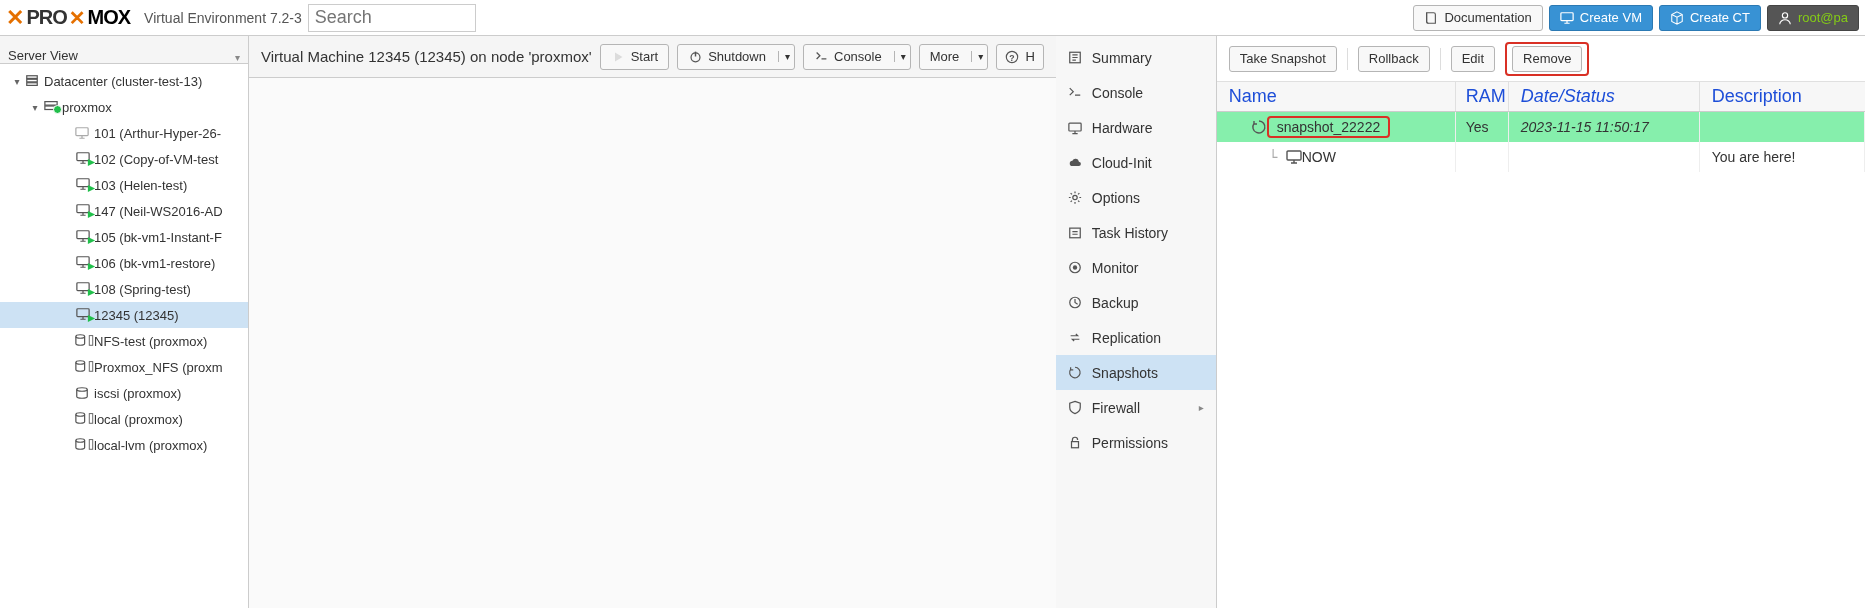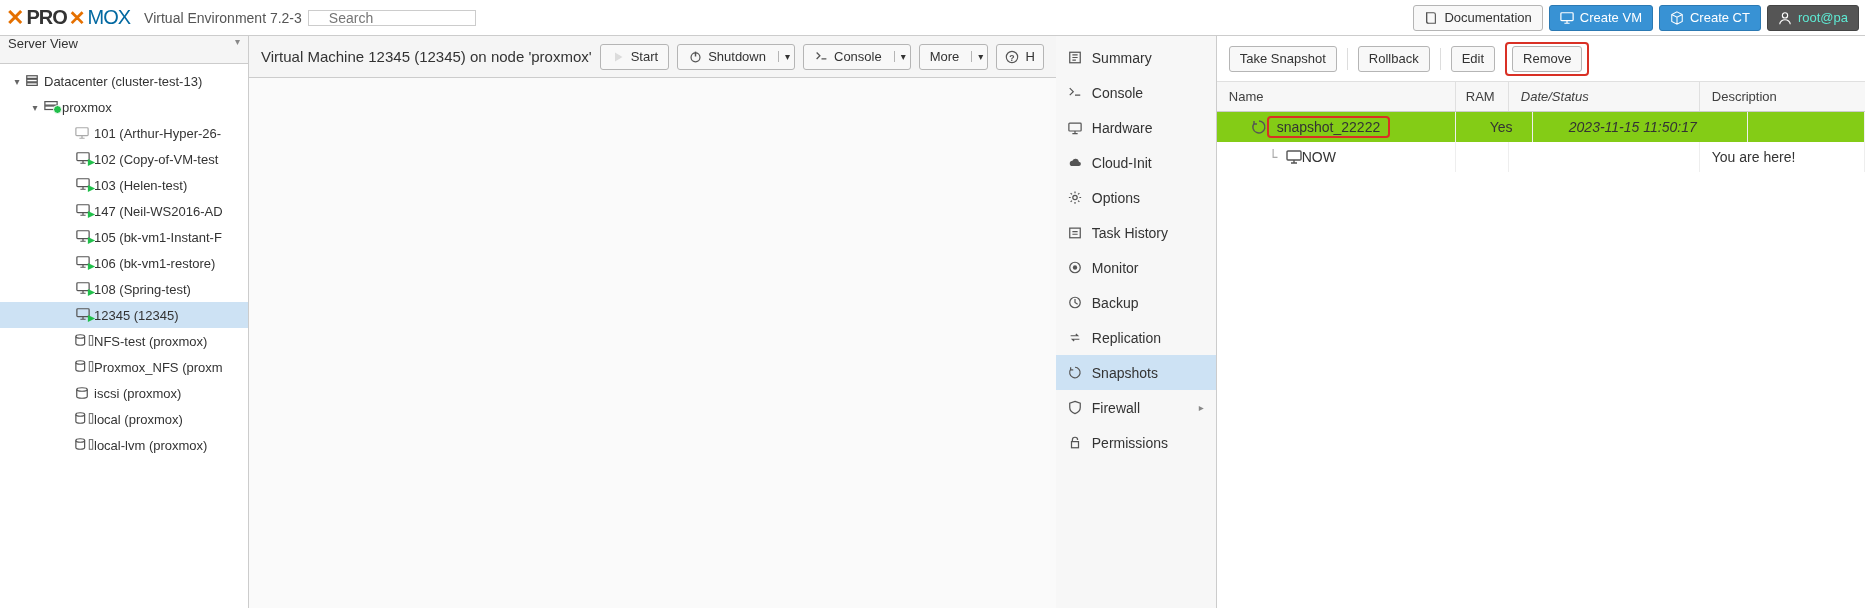--- a/index.html
+++ b/index.html
@@ -3,35 +3,35 @@
 <meta charset="utf-8">
 <style>
   * { box-sizing: border-box; margin: 0; padding: 0; font-family: "Helvetica Neue", Arial, sans-serif; }
   body { background: #f5f5f5; font-size: 13px; color: #333; overflow: hidden; }
 
   
   .top-header { height: 36px; background: #fff; border-bottom: 1px solid #ccc; display: flex; align-items: center; padding: 0 6px; }
   .logo { display: flex; align-items: center; gap: 2px; padding-right: 8px; }
   .logo .x { font-weight: 900; font-size: 22px; color: #e57000; font-family: Arial; }
   .logo .prox { font-weight: 900; font-size: 20px; letter-spacing: -1px; }
-  .logo .mox { color: #0369a1; font-weight: 400; font-size: 20px; letter-spacing: -1px; }
+  .logo .mox { color: #000000; font-weight: 700; font-size: 20px; letter-spacing: -1px; }
   .env-label { color: #555; font-size: 14px; padding: 0 6px; }
-  .search-box { width: 168px; height: 16px; border: 1px solid #ccc; padding: 0 20px; background: #fff; font-size: 14px; }
+  .search-box { width: 168px; height: 28px; border: 1px solid #ccc; padding: 0 6px; background: #fff; font-size: 18px; }
   .top-right { margin-left: auto; display: flex; gap: 6px; align-items: center; }
   .btn { height: 26px; display: inline-flex; align-items: center; padding: 0 10px; border: 1px solid #b5b5b5; background: #f8f8f8; border-radius: 3px; cursor: pointer; gap: 6px; font-size: 13px; }
   .btn.blue { background: #3892d4; border-color: #2b79b3; color: #fff; }
-  .btn.dark { background: #555; border-color: #444; color: #5eead4; }
+  .btn.dark { background: #555; border-color: #444; color: #84cc16; }
   .icon { width: 14px; height: 14px; display: inline-flex; align-items: center; justify-content: center; }
 
   
   .main { display: flex; height: calc(100vh - 36px); }
 
   
   .sidebar { width: 249px; min-width: 249px; background: #fff; border-right: 1px solid #ccc; display: flex; flex-direction: column; }
-  .view-select { height: 28px; border-bottom: 1px solid #ccc; display: flex; align-items: flex-start; padding: 0 8px; justify-content: space-between; background: #f5f5f5; }
+  .view-select { height: 28px; border-bottom: 1px solid #ccc; display: flex; align-items: flex-end; padding: 0 8px; justify-content: space-between; background: #f5f5f5; }
   .tree { flex: 1; overflow: hidden; padding-top: 4px; }
   .tree-row { display: flex; align-items: center; height: 26px; white-space: nowrap; overflow: hidden; cursor: default; }
   .tree-row.selected { background: #cde2f4; }
   .tree-indent { display: inline-block; }
   .tree-expand { width: 14px; font-size: 10px; color: #666; text-align:center; }
   .tree-icon { width: 20px; text-align: center; font-size: 14px; }
   .tree-label { font-size: 13px; }
   .node-icon { position: relative; display:inline-block; width:18px; }
   .status-dot { position: absolute; bottom: -1px; right: -1px; width: 9px; height:9px; border-radius:50%; background:#21bf4b; border:1px solid #fff; }
 
@@ -49,28 +49,28 @@
   .vm-tab { height:35px; display:flex; align-items:center; gap:10px; padding:0 12px; font-size:14px; cursor:pointer; white-space:nowrap; }
   .vm-tab.selected { background:#cde2f4; }
   .vm-tab .sub { margin-left:auto; font-size:10px; color:#888; }
 
   .panel { flex:1; background:#fff; display:flex; flex-direction: column; overflow:hidden; }
   .toolbar { height:46px; display:flex; align-items:center; gap:10px; padding:0 12px; border-bottom:1px solid #e0e0e0; }
   .tb-sep { width:1px; height:22px; background:#ddd; }
   .red-box { border: 2.5px solid #d93025; border-radius: 4px; padding: 2px 5px; display:inline-flex; }
   .red-box.row { padding: 1px 4px; }
 
-  .grid-head { display:flex; height:30px; border-bottom:1px solid #ccc; background:#f7f7f7; align-items:center; color:#404040; font-size:13px; }
+  .grid-head { display:flex; height:30px; border-bottom:1px solid #ccc; background:#f7f7f7; align-items:center; color:#1d4ed8; font-size:18px; }
   .col-name { flex: 0 0 239px; padding-left:12px; border-right:1px solid #e0e0e0; height:100%; display:flex; align-items:center; }
   .col-ram  { flex: 0 0 53px;  padding-left:10px; border-right:1px solid #e0e0e0; height:100%; display:flex; align-items:center; }
   .col-date { flex: 0 0 191px; padding-left:12px; border-right:1px solid #e0e0e0; height:100%; display:flex; align-items:center;font-style:italic; }
   .col-desc { flex: 1;         padding-left:12px; height:100%; display:flex; align-items:center; }
 
   .grid-row { display:flex; height: 30px; align-items:center; font-size:14px; }
-  .grid-row.selected { background:#84cc16;gap:24px; }
+  .grid-row.selected { background:#86efac; }
   .grid-row .col-name,
   .grid-row .col-ram,
   .grid-row .col-date,
   .grid-row .col-desc { border-right: 1px solid #eee; }
 
   .tree-connector { color:#aaa; font-family: monospace; }
 
   
   svg { display:block; }
 </style>

